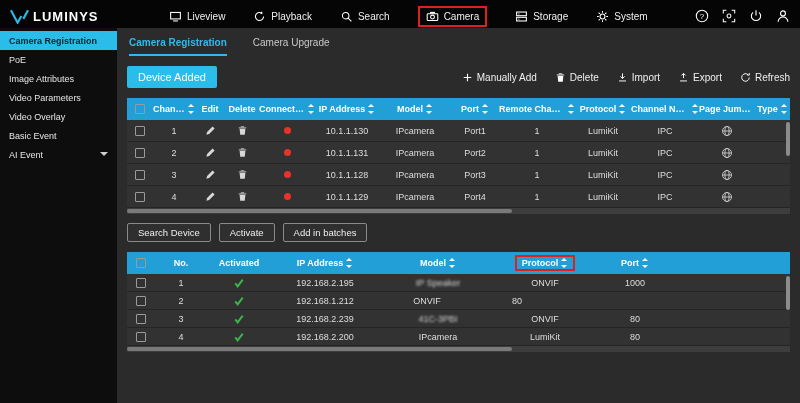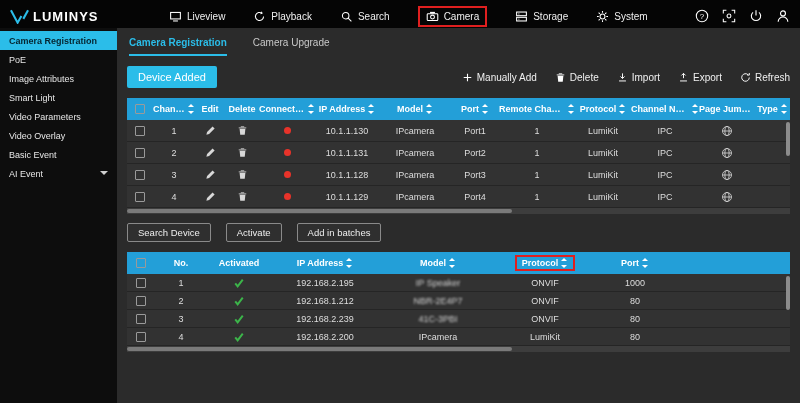--- a/index.html
+++ b/index.html
@@ -62,21 +62,21 @@
   .vscroll { position:absolute; right:0; top:24px; width:4px; height:34px; background:#8c8c8c; border-radius:2px; cursor:pointer; }
 
   
   .w-cb{width:26px}.w-channel{width:42px}.w-edit{width:30px}.w-del{width:34px}.w-connsta{width:56px}
   .w-ip1{width:64px}.w-model1{width:72px}.w-port1{width:48px}.w-remote{width:76px}.w-proto1{width:56px}
   .w-cname{width:68px}.w-jump{width:56px}.w-type{width:35px}
   
   .w2-cb{width:28px}.w2-no{width:52px}.w2-act{width:64px}.w2-ip{width:108px}.w2-model{width:118px}
   .w2-proto{width:96px}.w2-port{width:84px}.w2-mac{width:113px}
 
-  .mid-buttons { margin-top:9px; display:flex; gap:15px; }
+  .mid-buttons { margin-top:9px; display:flex; gap:8px; }
   .btn-outline { background:#2f2f2f; border:1px solid #8a8a8a; color:#eee; font-size:9.5px;
                  padding:3px 10px; border-radius:2px; cursor:pointer; font-family:inherit; }
 
   svg { display:block; }
 </style>
 </head>
 <body>
 
 <div class="screen">
 
@@ -183,23 +183,20 @@
     <div class="side-item active">
         <span>Camera Registration</span>
       </div>
     <div class="side-item">
         <span>PoE</span>
       </div>
     <div class="side-item">
         <span>Image Attributes</span>
       </div>
     <div class="side-item">
-        <span>Smart Light</span>
-      </div>
-    <div class="side-item">
         <span>Video Parameters</span>
       </div>
     <div class="side-item">
         <span>Video Overlay</span>
       </div>
     <div class="side-item">
         <span>Basic Event</span>
       </div>
     <div class="side-item">
       <span>AI Event</span>
@@ -555,21 +552,20 @@
           </div>
         <div class="cell w2-no">2</div>
         <div class="cell w2-act">
             <span>
               <svg width="12" height="12" viewBox="0 0 16 16" fill="none" stroke="#3cb54a" stroke-width="2.6">
                 <path d="M3 8.5l3.2 4L13 3.5"></path>
               </svg>
             </span>
           </div>
         <div class="cell w2-ip">192.168.1.212</div>
-        <div class="cell w2-model blur">NBR-2E4P7</div>
         <div class="cell w2-proto">ONVIF</div>
         <div class="cell w2-port">80</div>
         <div class="cell w2-mac"></div>
       </div>
 
       <div class="trow">
         <div class="cell w2-cb">
             <span class="checkbox"></span>
           </div>
         <div class="cell w2-no">3</div>

